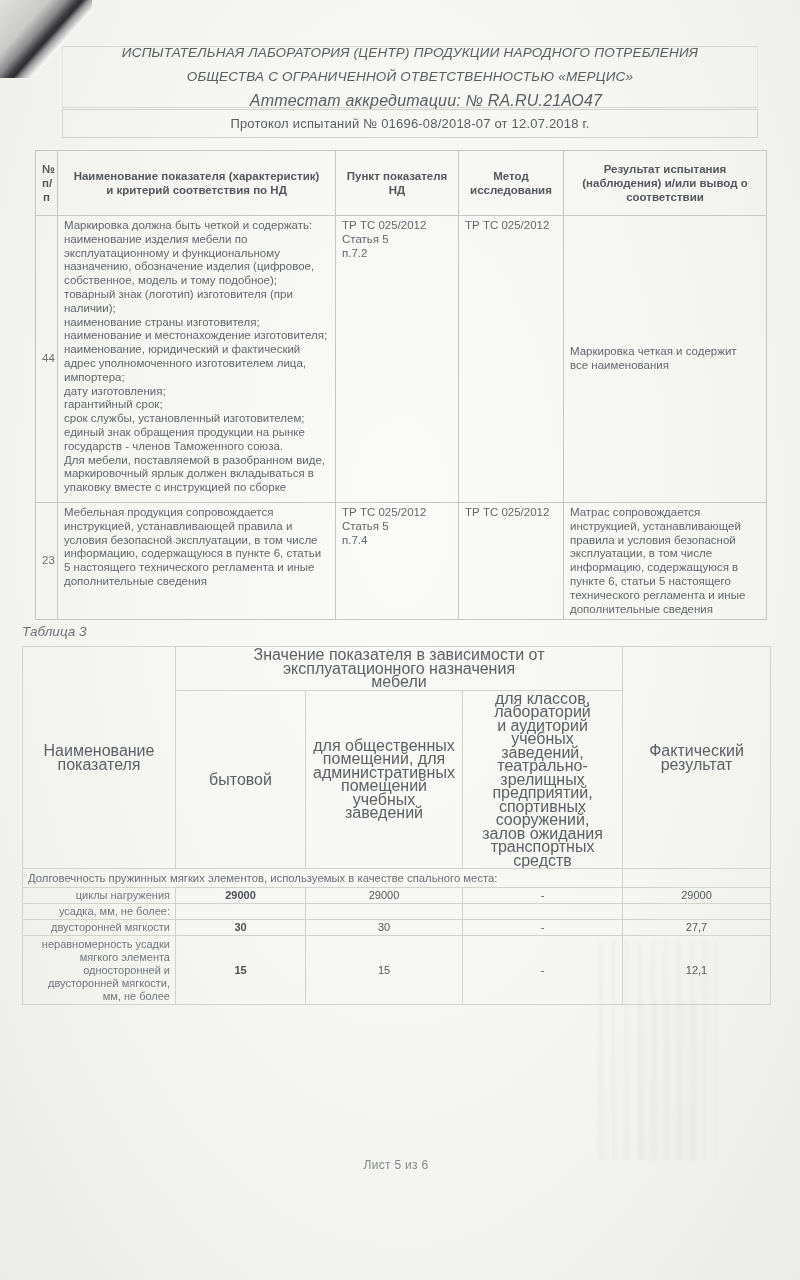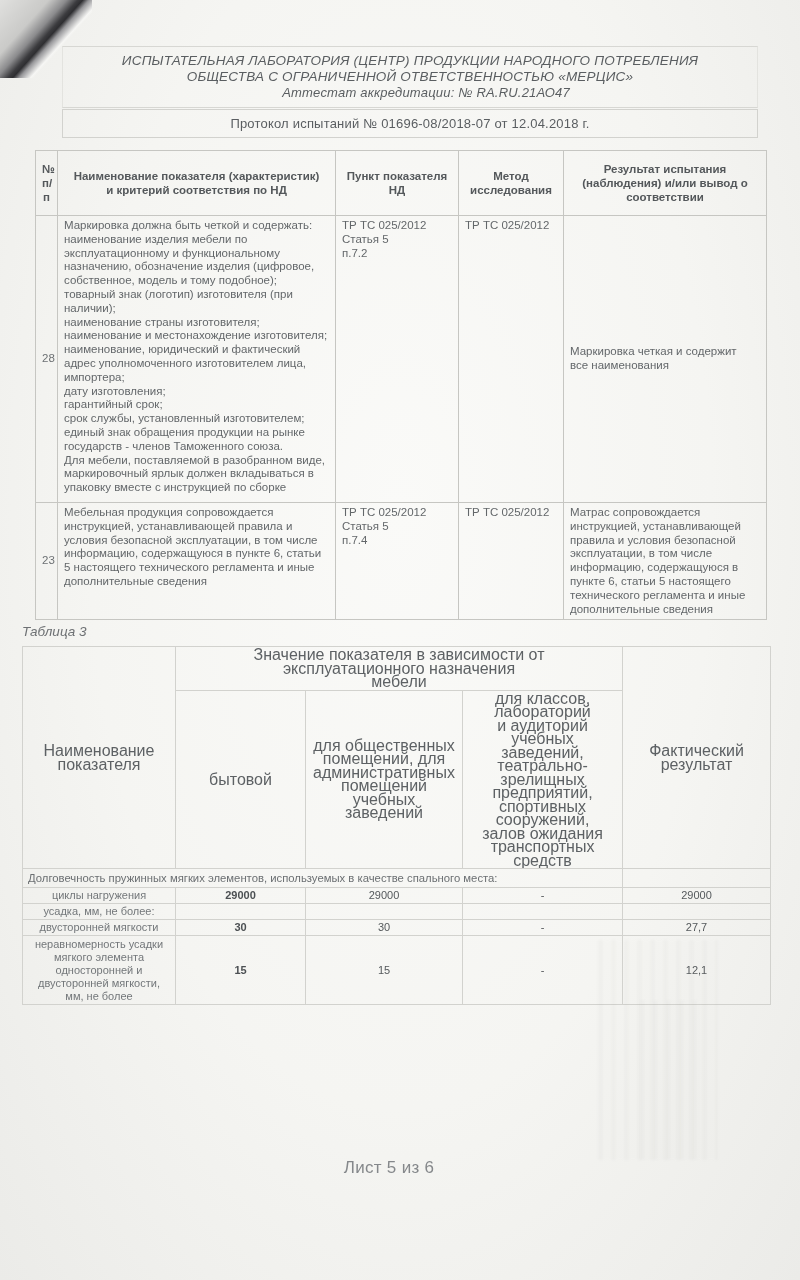--- a/index.html
+++ b/index.html
@@ -29,24 +29,24 @@
       rgba(160,160,155,0.10) 0 5px, rgba(210,210,205,0.04) 5px 13px);
     filter:blur(1px);
   }
   .noise1{left:598px;top:940px;width:120px;height:220px;opacity:.55;}
   .noise2{left:640px;top:1000px;width:60px;height:160px;opacity:.45;}
 
   .header-box{
     position:absolute;left:62px;top:46px;width:694px;height:60px;
     border:1px solid #d7d7d3;border-left-color:#e3e3df;border-right-color:#e3e3df;
     display:flex;flex-direction:column;justify-content:center;align-items:center;
-    text-align:center;font-style:italic;color:#5a5e61;
+    text-align:center;font-style:italic;color:#5a5e61;gap:8px;
   }
   .header-line{font-size:13.5px;line-height:16px;letter-spacing:.2px;}
-  .header-line.small{font-size:13px;margin-left:32px;}
+  .header-line.small{font-size:16px;margin-left:32px;}
   .protocol-box{
     position:absolute;left:62px;top:109px;width:694px;height:27px;
     border:1px solid #d2d2ce;
     display:flex;align-items:center;justify-content:center;
     font-size:13px;color:#5a5e61;letter-spacing:.2px;
   }
 
   table{border-collapse:collapse;table-layout:fixed;}
   .results-table{
     position:absolute;left:35px;top:150px;width:731px;
@@ -83,45 +83,45 @@
     white-space:pre-line;
     overflow:hidden;
   }
   .table3 th{
     font-weight:normal;color:#5d6164;text-align:center;vertical-align:middle;
     font-size:16px;line-height:13.5px;
   }
   .table3 .hrow1 th{height:32px;}
   .table3 .hrow2 th{height:90px;}
   .table3 td.section{font-size:11.3px;color:#6b6f72;height:15px;padding-top:2px;}
-  .table3 td.label{text-align:center;height:13px;}
+  .table3 td.label{text-align:right;height:13px;}
   .table3 td.val{text-align:center;vertical-align:middle;color:#54585b;}
   .table3 td.val.bold{font-weight:bold;color:#4c5053;}
   .table3 .lastrow td{height:66px;}
 
   .footer{
-    position:absolute;left:9px;top:1158px;width:760px;
-    text-align:center;font-size:17px;color:#85888b;letter-spacing:.3px;
+    position:absolute;left:16px;top:1158px;width:760px;
+    text-align:center;font-size:12px;color:#85888b;letter-spacing:.3px;
   }
 </style>
 </head>
 <body>
 
 <div class="page">
 
   <div class="corner-fold"></div>
 
   <div class="header-box">
     <div class="header-line">ИСПЫТАТЕЛЬНАЯ ЛАБОРАТОРИЯ (ЦЕНТР) ПРОДУКЦИИ НАРОДНОГО ПОТРЕБЛЕНИЯ</div>
     <div class="header-line">ОБЩЕСТВА С ОГРАНИЧЕННОЙ ОТВЕТСТВЕННОСТЬЮ «МЕРЦИС»</div>
     <div class="header-line small">Аттестат аккредитации: № RA.RU.21АО47</div>
   </div>
 
   <div class="protocol-box">
-    <span>Протокол испытаний № 01696-08/2018-07 от 12.04.2018 г.</span>
+    <span>Протокол испытаний № 01696-08/2018-07 от 12.07.2018 г.</span>
   </div>
 
   <table class="results-table">
     <colgroup>
       <col style="width:22px">
         <col style="width:278px">
         <col style="width:123px">
       <col style="width:105px">
         <col style="width:203px">
     </colgroup>
@@ -135,21 +135,21 @@
 НД</th>
         <th>Метод
 исследования</th>
         <th>Результат испытания
 (наблюдения) и/или вывод о
 соответствии</th>
       </tr>
     </thead>
     <tbody>
       <tr class="row-34">
-        <td class="num">28</td>
+        <td class="num">44</td>
         <td class="name">Маркировка должна быть четкой и содержать:
 наименование изделия мебели по эксплуатационному и функциональному назначению, обозначение изделия (цифровое, собственное, модель и тому подобное);
 товарный знак (логотип) изготовителя (при наличии);
 наименование страны изготовителя;
 наименование и местонахождение изготовителя;
 наименование, юридический и фактический адрес уполномоченного изготовителем лица, импортера;
 дату изготовления;
 гарантийный срок;
 срок службы, установленный изготовителем;
 единый знак обращения продукции на рынке государств - членов Таможенного союза.

